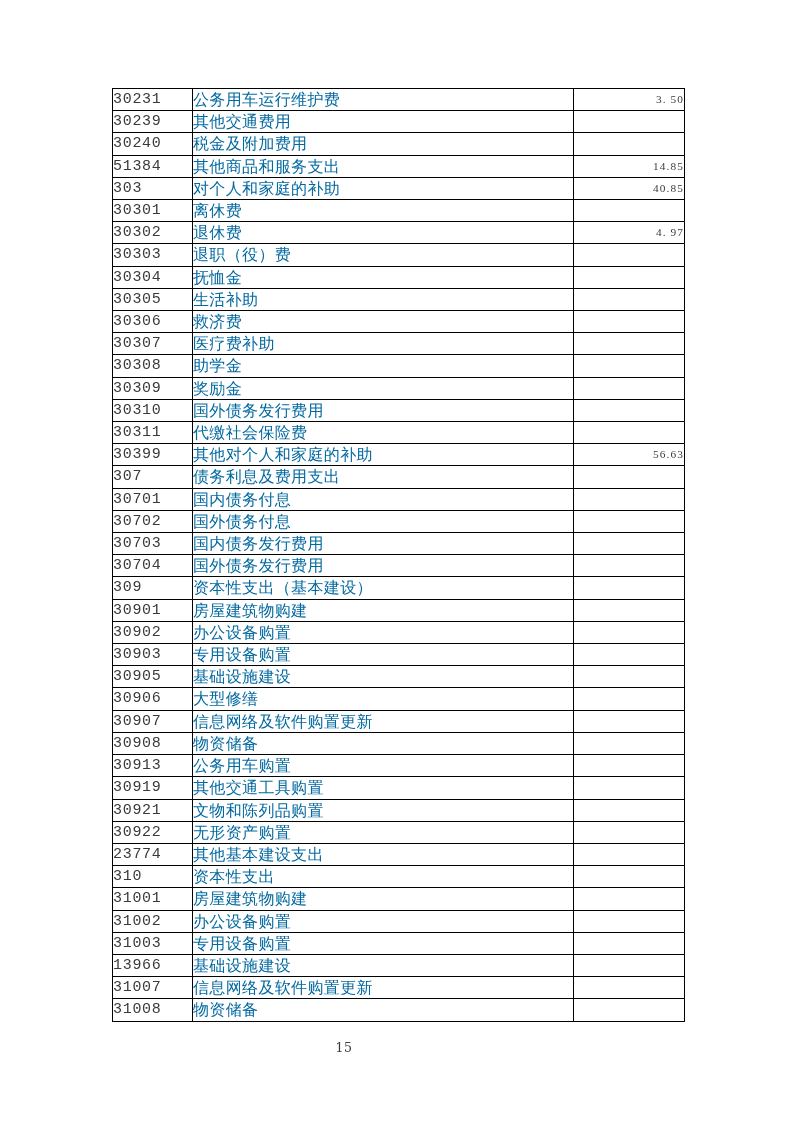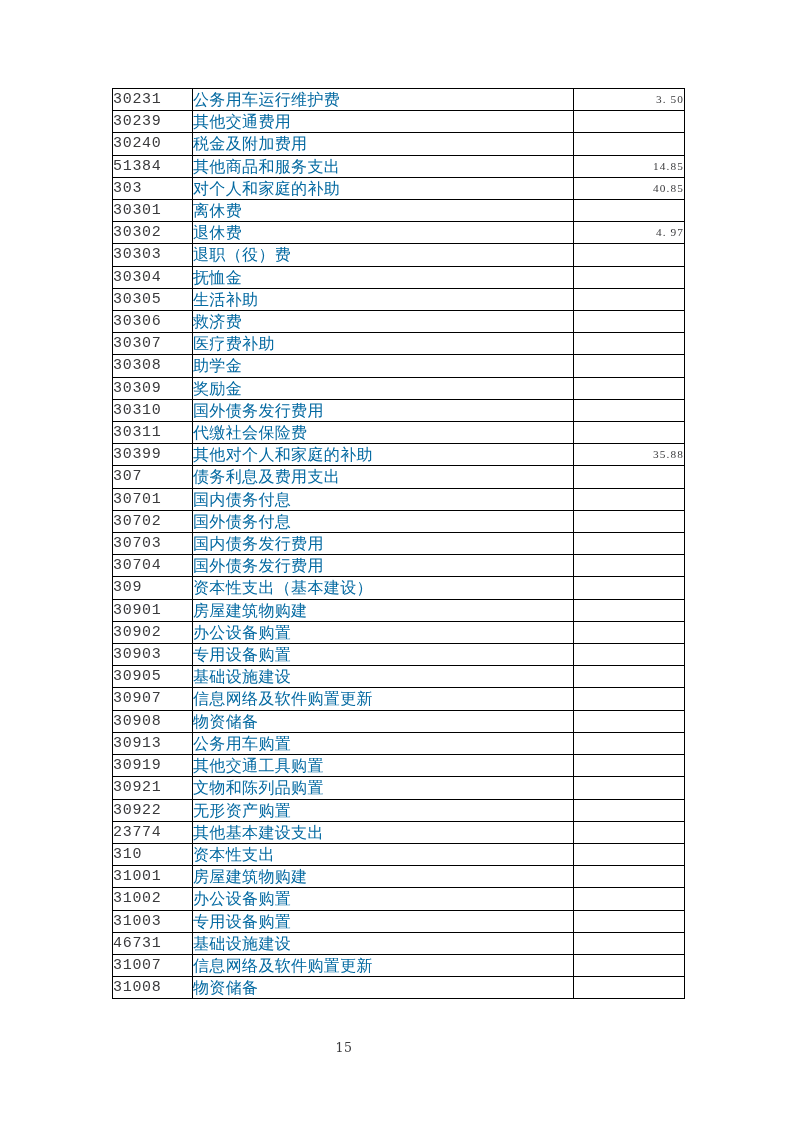--- a/index.html
+++ b/index.html
@@ -172,21 +172,21 @@
           <td class="cell-value"></td>
         </tr>
         <tr>
           <td class="cell-code">30311</td>
           <td class="cell-name">代缴社会保险费</td>
           <td class="cell-value"></td>
         </tr>
         <tr>
           <td class="cell-code">30399</td>
           <td class="cell-name">其他对个人和家庭的补助</td>
-          <td class="cell-value">35.88</td>
+          <td class="cell-value">56.63</td>
         </tr>
         <tr>
           <td class="cell-code">307</td>
           <td class="cell-name">债务利息及费用支出</td>
           <td class="cell-value"></td>
         </tr>
         <tr>
           <td class="cell-code">30701</td>
           <td class="cell-name">国内债务付息</td>
           <td class="cell-value"></td>
@@ -225,20 +225,25 @@
           <td class="cell-code">30903</td>
           <td class="cell-name">专用设备购置</td>
           <td class="cell-value"></td>
         </tr>
         <tr>
           <td class="cell-code">30905</td>
           <td class="cell-name">基础设施建设</td>
           <td class="cell-value"></td>
         </tr>
         <tr>
+          <td class="cell-code">30906</td>
+          <td class="cell-name">大型修缮</td>
+          <td class="cell-value"></td>
+        </tr>
+        <tr>
           <td class="cell-code">30907</td>
           <td class="cell-name">信息网络及软件购置更新</td>
           <td class="cell-value"></td>
         </tr>
         <tr>
           <td class="cell-code">30908</td>
           <td class="cell-name">物资储备</td>
           <td class="cell-value"></td>
         </tr>
         <tr>
@@ -280,21 +285,21 @@
           <td class="cell-code">31002</td>
           <td class="cell-name">办公设备购置</td>
           <td class="cell-value"></td>
         </tr>
         <tr>
           <td class="cell-code">31003</td>
           <td class="cell-name">专用设备购置</td>
           <td class="cell-value"></td>
         </tr>
         <tr>
-          <td class="cell-code">46731</td>
+          <td class="cell-code">13966</td>
           <td class="cell-name">基础设施建设</td>
           <td class="cell-value"></td>
         </tr>
         <tr>
           <td class="cell-code">31007</td>
           <td class="cell-name">信息网络及软件购置更新</td>
           <td class="cell-value"></td>
         </tr>
         <tr>
           <td class="cell-code">31008</td>

